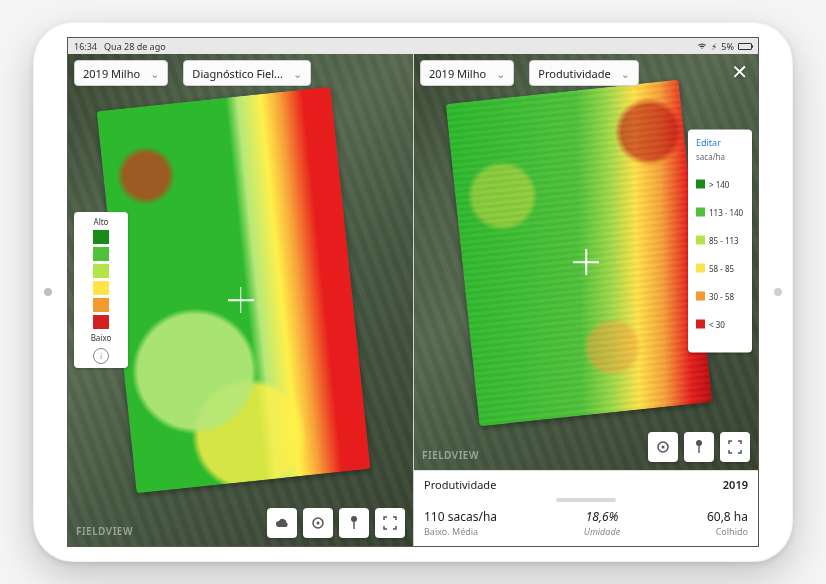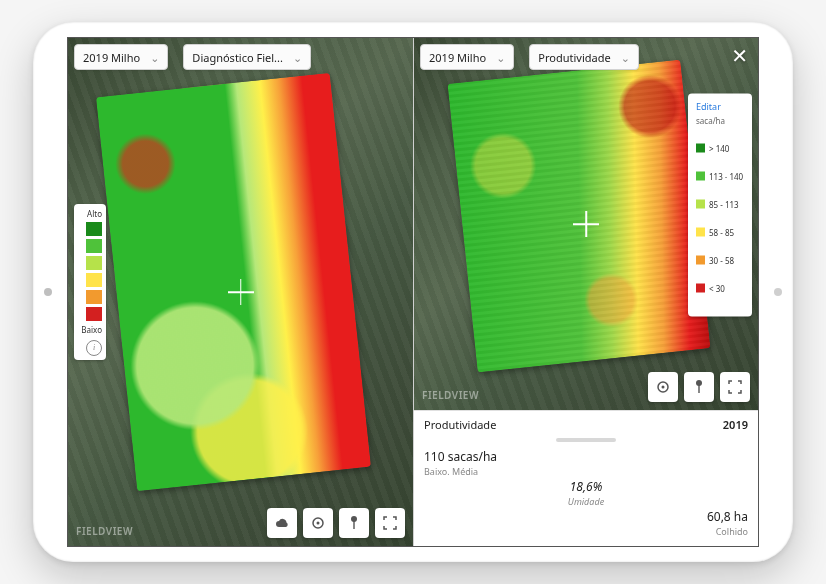--- a/index.html
+++ b/index.html
@@ -123,22 +123,22 @@
     box-shadow:0 1px 3px rgba(0,0,0,0.25);
     display:flex; align-items:center; justify-content:center; color:#555;
     cursor:pointer;
   }
   .watermark {
     position:absolute; left:8px; bottom:8px; color:rgba(255,255,255,0.45);
     font-size:10px; letter-spacing:0.5px; font-weight:600;
   }
   .legend {
     position:absolute; left:6px; top:48%; transform:translateY(-50%);
-    width:32px; background:#fff; border-radius:4px; box-shadow:0 1px 3px rgba(0,0,0,0.25);
-    padding:4px; display:flex; flex-direction:column; align-items:flex-end; gap:3px;
+    width:54px; background:#fff; border-radius:4px; box-shadow:0 1px 3px rgba(0,0,0,0.25);
+    padding:4px; display:flex; flex-direction:column; align-items:center; gap:3px;
     font-size:8px; color:#333;
   }
   .legend .lab { font-size:8px; }
   .legend .sw { width:16px; height:14px; }
   .legend2 {
     position:absolute; right:6px; top:45%; transform:translateY(-50%);
     background:#fff; border-radius:4px; box-shadow:0 1px 3px rgba(0,0,0,0.25);
     padding:6px 8px; font-size:8px; color:#333; width:64px;
   }
   .legend2 .title { color:#2a7bde; font-size:9px; margin-bottom:2px; cursor:pointer;}
@@ -155,36 +155,53 @@
   }
   .ft-top { display:flex; justify-content:space-between; align-items:center; margin-bottom:6px; }
   .ft-top .link { color:#2a7bde; }
   .ft-bar {
     width:60px; height:4px; background:#d8d8d8; border-radius:2px; margin:0 auto 6px auto;
   }
   .ft-nav { display:flex; align-items:center; justify-content:space-between; }
   .ft-nav .arrow { color:#888; font-size:16px; width:20px; text-align:center; cursor:pointer;}
   .ft-center { flex:1; display:flex; flex-direction:column; align-items:center; gap:1px;}
   .ft-sub { color:#888; font-size:9px; }
-  .ft-stats { display:flex; justify-content:space-between;flex-direction:column; }
+  .ft-stats { display:flex; justify-content:space-between; }
   .ft-col { display:flex; flex-direction:column; }
   .ft-col.r { text-align:right; }
   .ft-col.c { text-align:center;font-style:italic; }
   .ft-col .big { font-size:12px; color:#222; }
   .ft-col .small { font-size:9px; color:#888; }
   svg { display:block; }
 </style>
 </head>
 <body>
 
 <div class="frame">
   <div class="ipad">
     <div class="home-indicator"></div>
     <div class="camera"></div>
     <div class="screen">
+      <div class="statusbar">
+        <div class="left">
+          <span>16:34</span>
+          &nbsp;
+          <span>Qua 28 de ago</span>
+        </div>
+        <div class="right">
+          <span>
+            <svg width="10" height="8" viewBox="0 0 10 8">
+                <path d="M5 7 L5.8 6 A2 2 0 0 0 4.2 6 Z M2.5 4.5 A4 4 0 0 1 7.5 4.5 L6.5 5.3 A2.7 2.7 0 0 0 3.5 5.3 Z M1 3 A6 6 0 0 1 9 3 L8 3.8 A4.7 4.7 0 0 0 2 3.8 Z" fill="#333"></path>
+              </svg>
+          </span>
+          <span>⚡︎</span>
+          <span>5%</span>
+          <span class="battery"></span>
+        </div>
+      </div>
 
       <div class="content">
 
         <div class="pane left">
           <div class="mapzone">
             <div class="field-lines"></div>
             <div class="overlay-shape">
               <div class="diagnostic-grad"></div>
               <div class="diag-noise"></div>
             </div>

